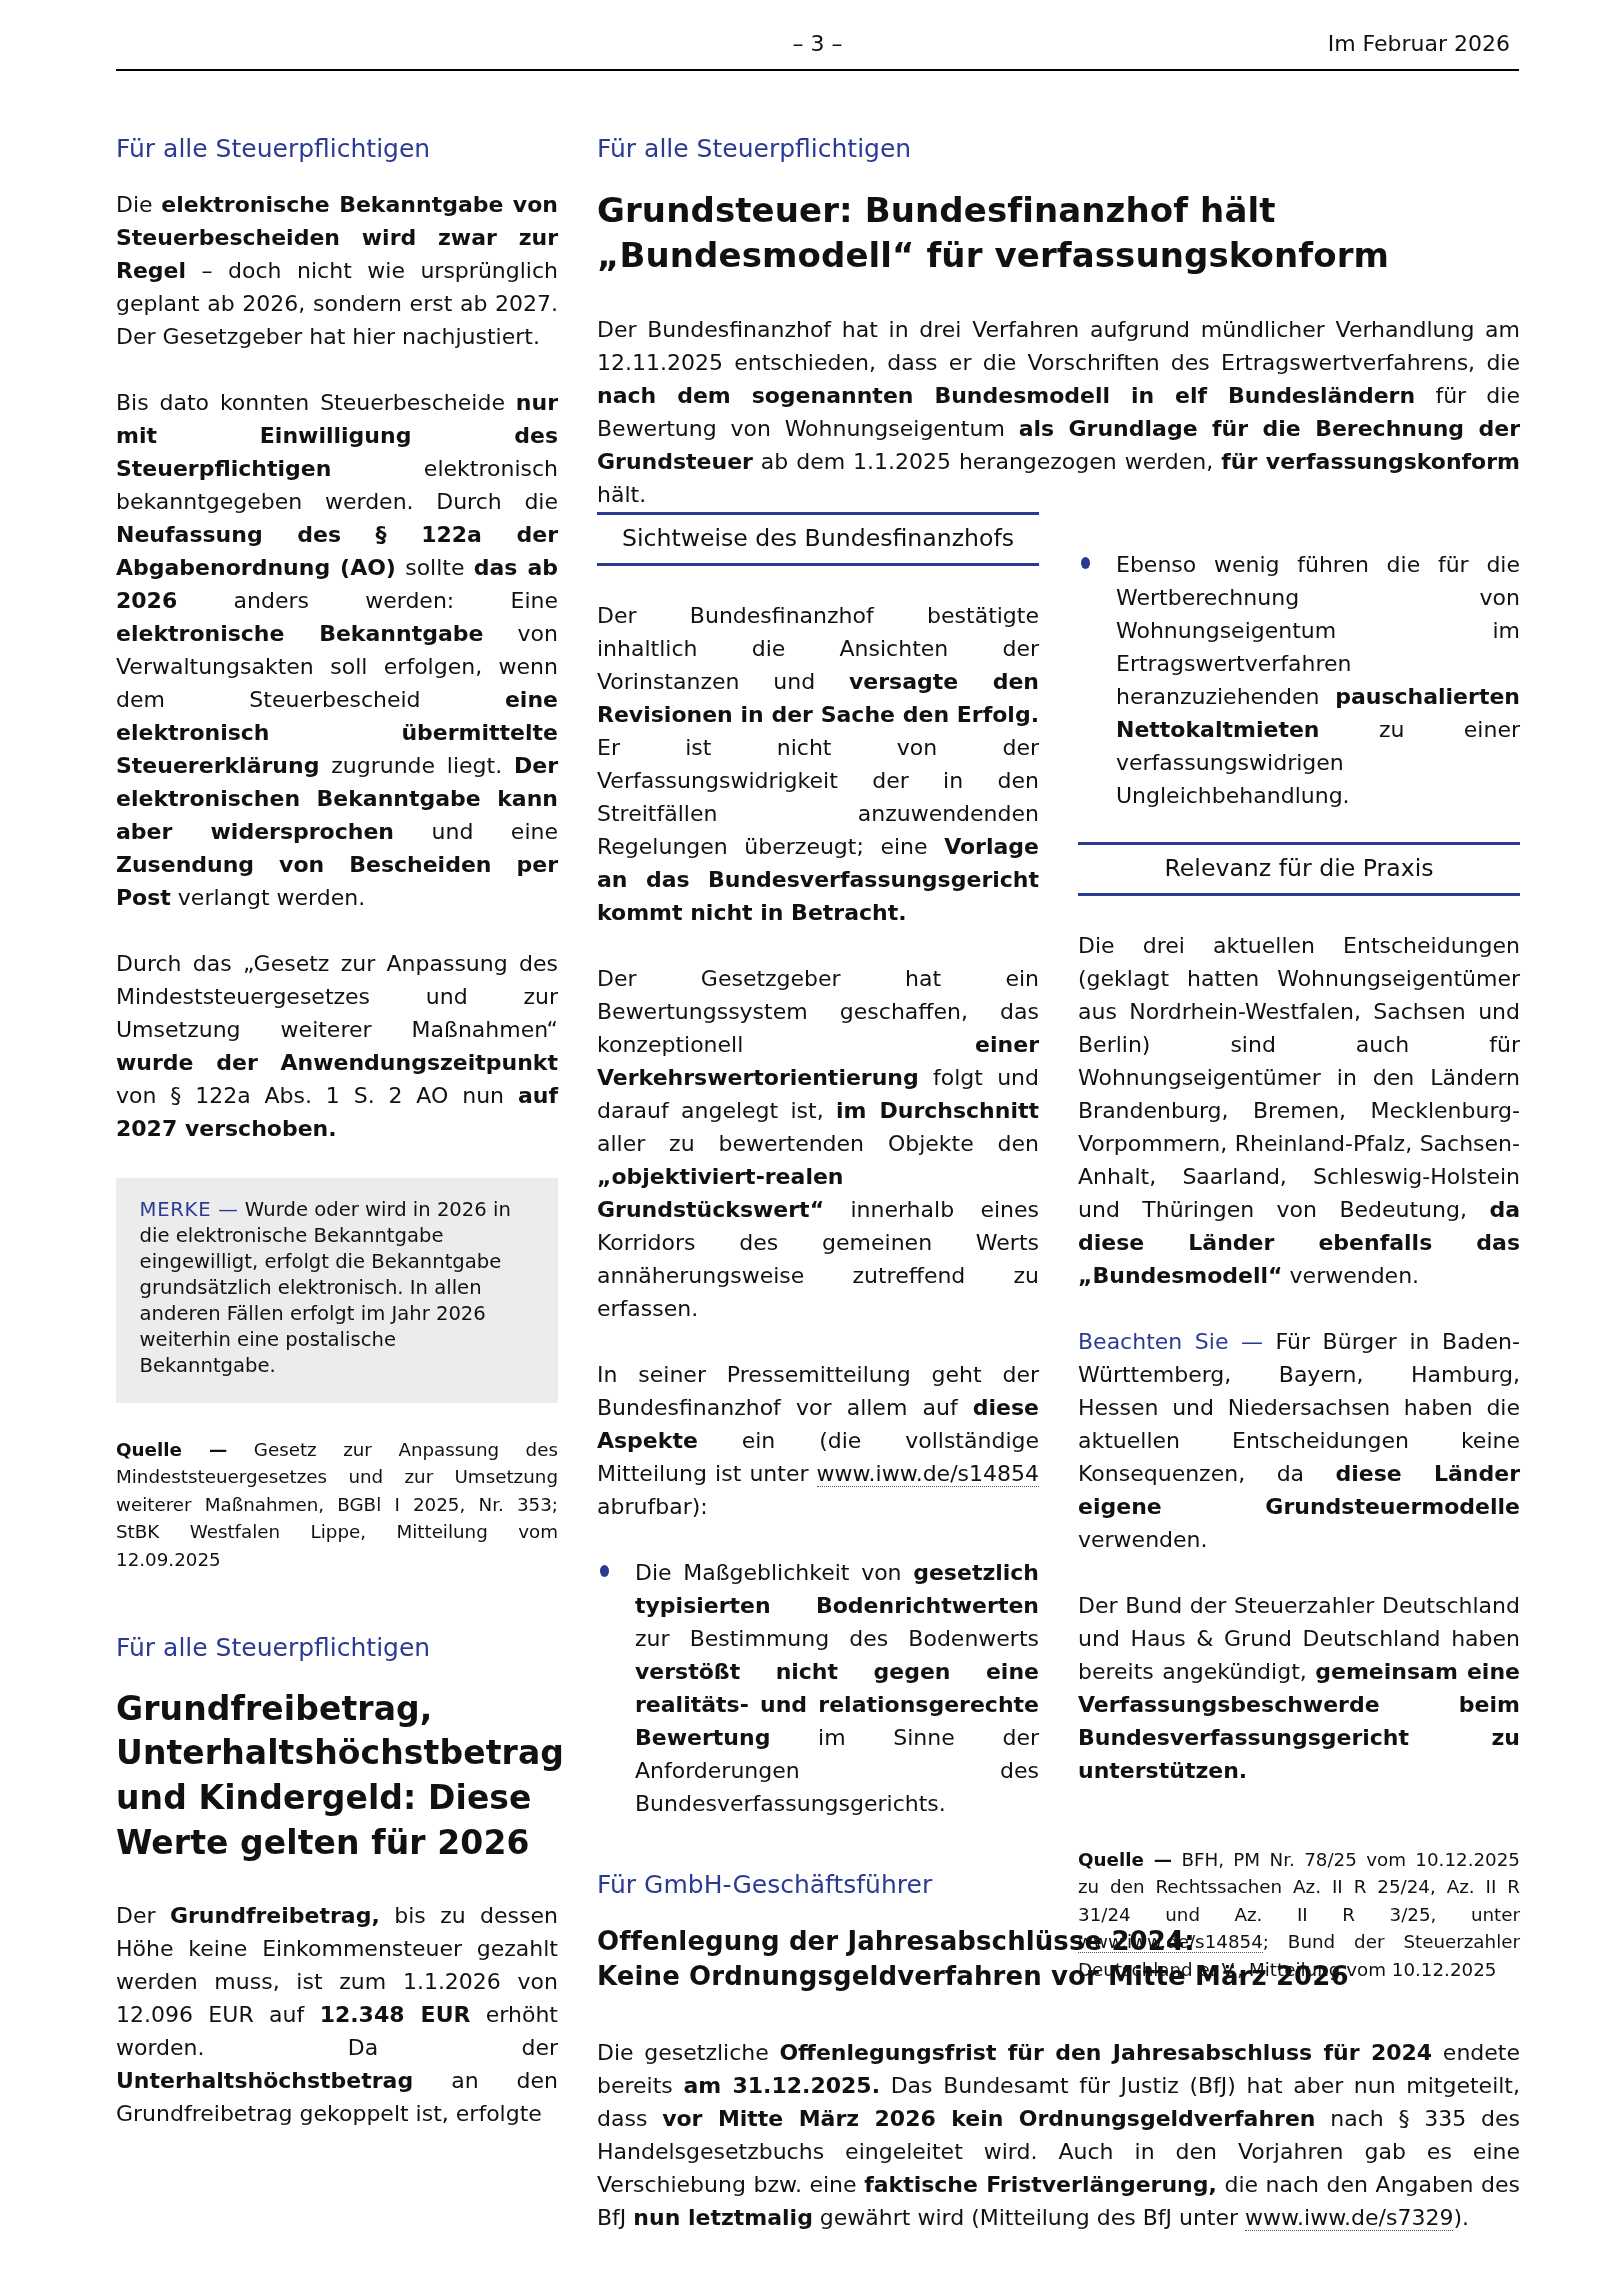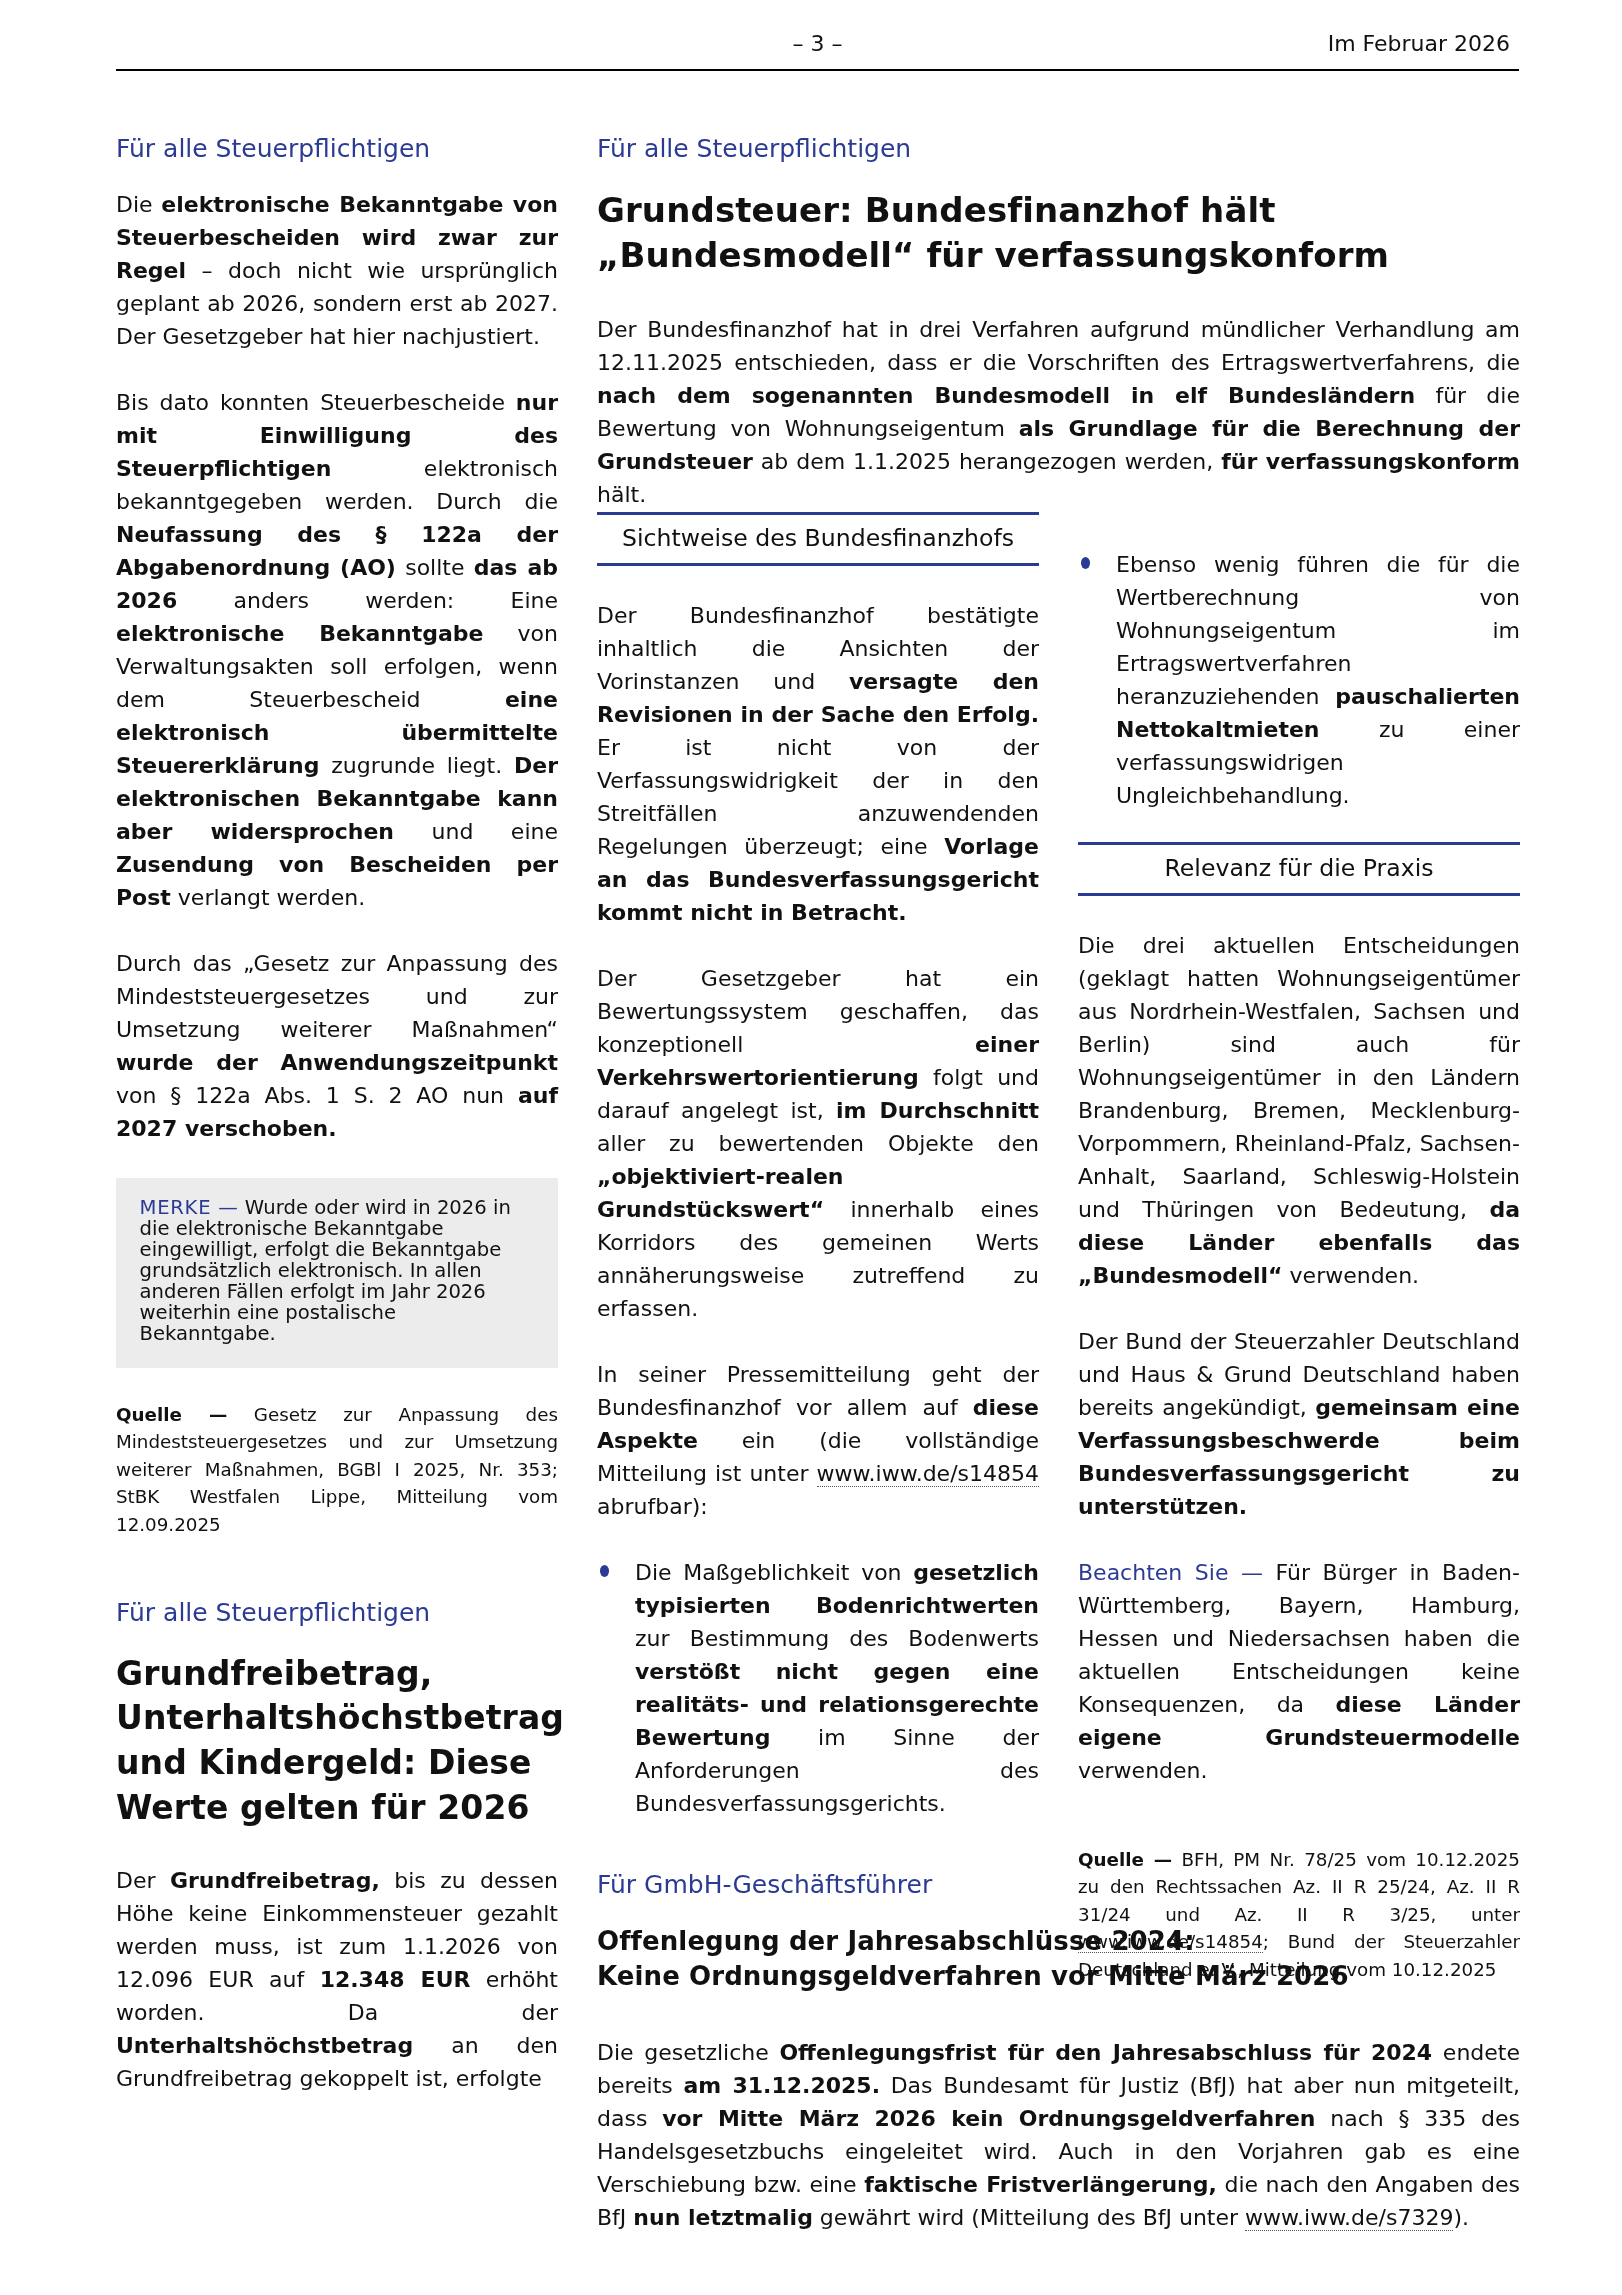--- a/index.html
+++ b/index.html
@@ -12,21 +12,21 @@
   .col { position: absolute; }
   .col-left { left: 116px; top: 134px; width: 442px; }
   .col-mid { left: 597px; width: 442px; }
   .col-right { left: 1078px; width: 442px; }
   .col-wide { left: 597px; width: 923px; }
   .kicker { color: #2b3b93; font-size: 25px; margin: 0 0 23.6px 0; line-height: 1.2; }
   .headline { font-weight: bold; font-size: 33px; line-height: 1.35; margin: 0 0 34px 0; letter-spacing: 0.1px; }
   p.body { font-size: 22px; line-height: 33px; margin: 0 0 33px 0; text-align: justify; }
   p.body b, .b { font-weight: bold; }
   .link { border-bottom: 1.3px dotted #555; }
-  .merke { background: #ececec; padding: 19.6px 23.6px 23.6px 23.6px; font-size: 19.6px; line-height: 21px; margin: 12px 0 33px 0; }
+  .merke { background: #ececec; padding: 19.6px 23.6px 23.6px 23.6px; font-size: 19.6px; line-height: 26px; margin: 12px 0 33px 0; }
   .merke .label { color: #2b3b93; letter-spacing: 0.7px; }
   .quelle { font-size: 18.3px; line-height: 27.5px; text-align: justify; margin: 0; }
   .subhead { border-top: 3.3px solid #2b3b93; border-bottom: 3.3px solid #2b3b93; text-align: center;
              font-size: 23.6px; padding: 9.2px 0 10.5px 0; margin: 0 0 33px 0; }
   ul.bullets { list-style: none; padding: 0; margin: 0 0 33px 0; }
   ul.bullets li { position: relative; padding-left: 38px; font-size: 22px; line-height: 33px; text-align: justify; }
   ul.bullets li .dot { position: absolute; left: 2.6px; top: 9.2px; width: 9.2px; height: 11.8px; border-radius: 50%; background: #2b3b93; }
 </style>
 </head>
 <body>
@@ -69,22 +69,22 @@
     <li><span class="dot"></span><span><span>Die Maßgeblichkeit von </span><span class="b">gesetzlich typisierten Bodenrichtwerten</span><span> zur Bestimmung des Bodenwerts </span><span class="b">verstößt nicht gegen eine realitäts- und relationsgerechte Bewertung</span><span> im Sinne der Anforderungen des Bundesverfassungsgerichts.</span></span></li>
   </ul>
 </div>
 
 <div class="col col-right" style="top:520px;">
   <ul class="bullets" style="margin-bottom:30px;margin-top:28px;">
     <li><span class="dot"></span><span><span>Ebenso wenig führen die für die Wertberechnung von Wohnungseigentum im Ertragswertverfahren heranzuziehenden </span><span class="b">pauschalierten Nettokaltmieten</span><span> zu einer verfassungswidrigen Ungleichbehandlung.</span></span></li>
   </ul>
   <div class="subhead">Relevanz für die Praxis</div>
   <p class="body"><span>Die drei aktuellen Entscheidungen (geklagt hatten Wohnungseigentümer aus Nordrhein-Westfalen, Sachsen und Berlin) sind auch für Wohnungseigentümer in den Ländern Brandenburg, Bremen, Mecklenburg-Vorpommern, Rheinland-Pfalz, Sachsen-Anhalt, Saarland, Schleswig-Holstein und Thüringen von Bedeutung, </span><span class="b">da diese Länder ebenfalls das „Bundesmodell“</span><span> verwenden.</span></p>
+  <p class="body"><span style="color:#2b3b93">Beachten Sie —</span><span><span> Für Bürger in Baden-Württemberg, Bayern, Hamburg, Hessen und Niedersachsen haben die aktuellen Entscheidungen keine Konsequenzen, da </span><span class="b">diese Länder eigene Grundsteuermodelle</span><span> verwenden.</span></span></p>
   <p class="body"><span>Der Bund der Steuerzahler Deutschland und Haus &amp; Grund Deutschland haben bereits angekündigt, </span><span class="b">gemeinsam eine Verfassungsbeschwerde beim Bundesverfassungsgericht zu unterstützen.</span></p>
-  <p class="body"><span style="color:#2b3b93">Beachten Sie —</span><span><span> Für Bürger in Baden-Württemberg, Bayern, Hamburg, Hessen und Niedersachsen haben die aktuellen Entscheidungen keine Konsequenzen, da </span><span class="b">diese Länder eigene Grundsteuermodelle</span><span> verwenden.</span></span></p>
   <div style="height:26px"></div>
   <p class="quelle"><span class="b">Quelle —</span><span><span> BFH, PM Nr. 78/25 vom 10.12.2025 zu den Rechtssachen Az. II R 25/24, Az. II R 31/24 und Az. II R 3/25, unter </span><a class="link">www.iww.de/s14854</a><span>; Bund der Steuerzahler Deutschland e. V., Mitteilung vom 10.12.2025</span></span></p>
 </div>
 
 <div class="col col-wide" style="top:1870px;">
   <div class="kicker">Für GmbH-Geschäftsführer</div>
   <div class="headline" style="font-size:26px;margin-bottom:42px;">
     <div>Offenlegung der Jahresabschlüsse 2024:</div>
     <div>Keine Ordnungsgeldverfahren vor Mitte März 2026</div>
   </div>

